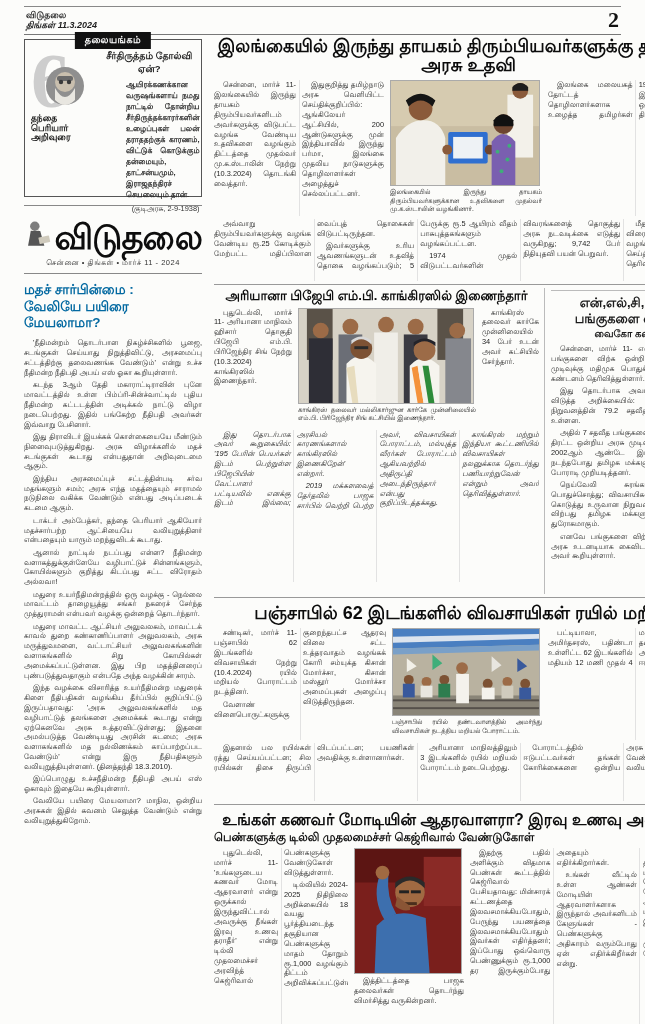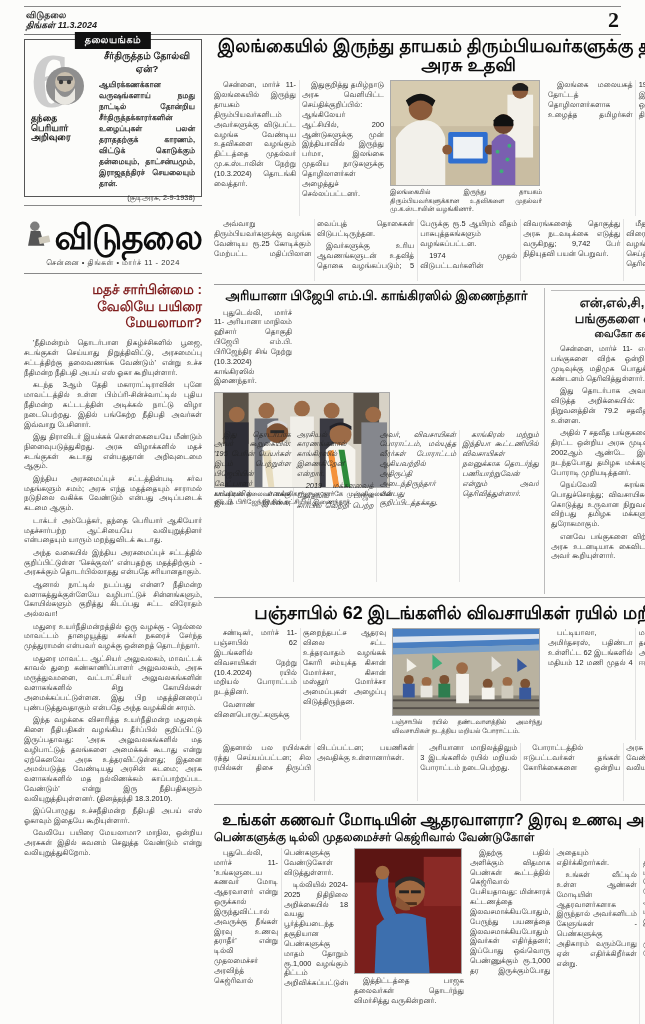--- a/index.html
+++ b/index.html
@@ -22,31 +22,31 @@
   
   .edbox{border:1px solid #555;margin-top:4px;position:relative;padding:10px 6px 6px;height:158px;box-sizing:border-box;}
   .edbox-label{position:absolute;top:-8px;left:50%;transform:translateX(-50%);background:#111;color:#fff;
                font-size:9.5px;font-weight:bold;padding:2px 10px;letter-spacing:.5px;white-space:nowrap;}
   .edbox-inner{display:flex;gap:4px;}
   .edbox-fig{width:64px;flex:0 0 64px;position:relative;text-align:left;}
   .six{font-size:78px;font-weight:bold;color:#cdcdcd;line-height:.8;font-family:"Liberation Serif",serif;}
   .edbox-figcap{font-size:9px;font-weight:bold;line-height:1.05;margin-top:2px;color:#111;}
   .edbox-txt{flex:1;}
   .edbox-title{font-size:9.5px;font-weight:bold;text-align:center;margin:0 0 3px;}
-  .edbox-body{font-size:7.6px;line-height:1.45;text-align:justify;color:#2a2a2a;font-weight:bold;}
+  .edbox-body{font-size:7.6px;line-height:1.45;text-align:justify;color:#2a2a2a;font-weight:bold;margin-left:27px;}
   .edbox-src{font-size:7.4px;text-align:right;margin-top:4px;color:#333;}
   .portrait-circle{position:absolute;left:14px;top:16px;}
   
   .mast{border-top:1px solid #888;margin-top:8px;padding-top:6px;text-align:center;}
   .mast-row{display:flex;align-items:flex-end;justify-content:center;gap:2px;}
   .mast-name{font-size:34px;font-weight:800;letter-spacing:-1px;color:#0d0d0d;line-height:1;}
   .mast-dateline{font-size:7.5px;color:#333;margin-top:4px;letter-spacing:.5px;}
   .mast-rule{border-top:1px solid #888;margin-top:5px;}
   
-  .ed-head{font-size:13.5px;font-weight:800;text-align:right;line-height:1.25;margin:8px 0 6px;color:#7f1d1d;}
+  .ed-head{font-size:13.5px;font-weight:800;text-align:left;line-height:1.25;margin:8px 0 6px;color:#0369a1;}
   .body-txt{font-size:7.4px;line-height:1.33;text-align:justify;color:#242424;}
   .body-txt p{margin:0 0 2.5px;text-indent:9px;}
   .ed-body{height:620px;overflow:hidden;}
   
   .a-head1{font-size:18px;font-weight:800;text-align:center;line-height:1.1;margin:2px 0 4px;color:#0c0c0c;}
   .a-head2{font-size:13px;font-weight:800;text-align:center;line-height:1.1;margin:1px 0 4px;color:#0c0c0c;}
   .a-head3{font-size:18px;font-weight:800;text-align:center;line-height:1.1;margin:3px 0 4px;color:#0c0c0c;}
   .a-head4{font-size:16px;font-weight:800;text-align:center;line-height:1.1;margin:3px 0 2px;color:#0c0c0c;}
   .a-sub{font-size:11.5px;font-weight:bold;text-align:left;margin:0 0 3px;color:#111;}
   .hrule{border-top:1px solid #999;margin:3px 0;}
@@ -125,21 +125,20 @@
       <div class="ed-head">
         <span>மதச் சார்பின்மை :</span><br>
         <span>வேலியே பயிரை மேயலாமா?</span>
       </div>
       <div class="body-txt ed-body">
           <p>'நீதிமன்றம் தொடர்பான நிகழ்ச்சிகளில் பூஜை, சடங்குகள் செய்யாது நிறுத்திவிட்டு, அரசமைப்பு சட்டத்திற்கு தலைவணங்க வேண்டும்' என்று உச்ச நீதிமன்ற நீதிபதி அபய் எஸ் ஓகா கூறியுள்ளார்.</p>
           <p>கடந்த 3ஆம் தேதி மகாராட்டிராவின் புனே மாவட்டத்தில் உள்ள பிம்ப்ரி-சின்ச்வாட்டில் புதிய நீதிமன்ற கட்டடத்தின் அடிக்கல் நாட்டு விழா நடைபெற்றது. இதில் பங்கேற்ற நீதிபதி அவர்கள் இவ்வாறு பேசினார்.</p>
           <p>இது திராவிடர் இயக்கக் கொள்கையையே மீண்டும் நினைவுபடுத்துகிறது. அரசு விழாக்களில் மதச் சடங்குகள் கூடாது என்பதுதான் அறிவுடைமை ஆகும்.</p>
           <p>இந்திய அரசமைப்புச் சட்டத்தின்படி சர்வ மதங்களும் சமம்; அரசு எந்த மதத்தையும் சாராமல் நடுநிலை வகிக்க வேண்டும் என்பது அடிப்படைக் கடமை ஆகும்.</p>
           <p>டாக்டர் அம்பேத்கர், தந்தை பெரியார் ஆகியோர் மதச்சார்பற்ற ஆட்சியையே வலியுறுத்தினர் என்பதையும் யாரும் மறந்துவிடக் கூடாது.</p>
-          <p>அந்த வகையில் இந்திய அரசமைப்புச் சட்டத்தில் குறிப்பிட்டுள்ள 'செக்குலர்' என்பதற்கு மதத்திற்கும் - அரசுக்கும் தொடர்பில்லாதது என்பதே சரியானதாகும்.</p>
           <p>ஆனால் நாட்டில் நடப்பது என்ன? நீதிமன்ற வளாகத்துக்குள்ளேயே வழிபாட்டுச் சின்னங்களும், கோயில்களும் குறித்து கிடப்பது சட்ட விரோதம் அல்லவா!</p>
           <p>மதுரை உயர்நீதிமன்றத்தில் ஒரு வழக்கு - நெல்லை மாவட்டம் தாழையூத்து சங்கர் நகரைச் சேர்ந்த முத்துராமன் என்பவர் வழக்கு ஒன்றைத் தொடர்ந்தார்.</p>
           <p>மதுரை மாவட்ட ஆட்சியர் அலுவலகம், மாவட்டக் காவல் துறை கண்காணிப்பாளர் அலுவலகம், அரசு மருத்துவமனை, வட்டாட்சியர் அலுவலகங்களின் வளாகங்களில் சிறு கோயில்கள் அமைக்கப்பட்டுள்ளன. இது பிற மதத்தினரைப் புண்படுத்துவதாகும் என்பதே அந்த வழக்கின் சாரம்.</p>
           <p>இந்த வழக்கை விசாரித்த உயர்நீதிமன்ற மதுரைக் கிளை நீதிபதிகள் வழங்கிய தீர்ப்பில் குறிப்பிட்டு இருப்பதாவது: 'அரசு அலுவலகங்களில் மத வழிபாட்டுத் தலங்களை அமைக்கக் கூடாது என்று ஏற்கெனவே அரசு உத்தரவிட்டுள்ளது; இதனை அமல்படுத்த வேண்டியது அரசின் கடமை; அரசு வளாகங்களில் மத நல்லிணக்கம் காப்பாற்றப்பட வேண்டும்' என்று இரு நீதிபதிகளும் வலியுறுத்தியுள்ளனர். (தினத்தந்தி 18.3.2010).</p>
           <p>இப்பொழுது உச்சநீதிமன்ற நீதிபதி அபய் எஸ் ஓகாவும் இதையே கூறியுள்ளார்.</p>
           <p>வேலியே பயிரை மேயலாமா? மாநில, ஒன்றிய அரசுகள் இதில் கவனம் செலுத்த வேண்டும் என்று வலியுறுத்துகிறோம்.</p>
         </div>
     </div>
 
     <div class="vdiv"></div>
@@ -188,21 +187,21 @@
             <p>1974 முதல் விடுபட்டவர்களின் விவரங்களைத் தொகுத்து அரசு நடவடிக்கை எடுத்து வருகிறது; 9,742 பேர் நிதியுதவி பயன் பெறுவர்.</p>
             <p>மீதமுள்ளவர்களுக்கும் விரைவில் உதவிகள் வழங்கப்படும் என்று அந்தச் செய்திக்குறிப்பில் தெரிவிக்கப்பட்டுள்ளது.</p>
           </div>
       </div>
 
       <div class="hrule"></div>
 
       <div class="row2">
         <div class="a2">
           <div class="a-head2">அரியானா பிஜேபி எம்.பி. காங்கிரஸில் இணைந்தார்</div>
-          <div class="row" style="height:118px;flex-direction:column;">
+          <div class="row" style="height:118px;">
             <div class="body-txt" style="width:78px;flex:0 0 78px;overflow:hidden;height:118px;">
                 <p>புதுடெல்லி, மார்ச் 11- அரியானா மாநிலம் ஹிசார் தொகுதி பிஜேபி எம்.பி. பிரிஜேந்திர சிங் நேற்று (10.3.2024) காங்கிரஸில் இணைந்தார்.</p>
               </div>
             <div style="width:178px;flex:0 0 178px;">
               <svg class="photo" width="176" height="96" viewBox="0 0 176 96" preserveAspectRatio="none">
                 <rect width="176" height="96" fill="#d7d2c6"></rect>
                 <rect x="8" y="0" width="26" height="52" fill="#5a5248"></rect>
                 <rect x="140" y="0" width="26" height="52" fill="#5a5248"></rect>
                 <circle cx="22" cy="22" r="8" fill="#9c6b47"></circle>
                   <rect x="10" y="30" width="24" height="66" fill="#2e2e36"></rect>

